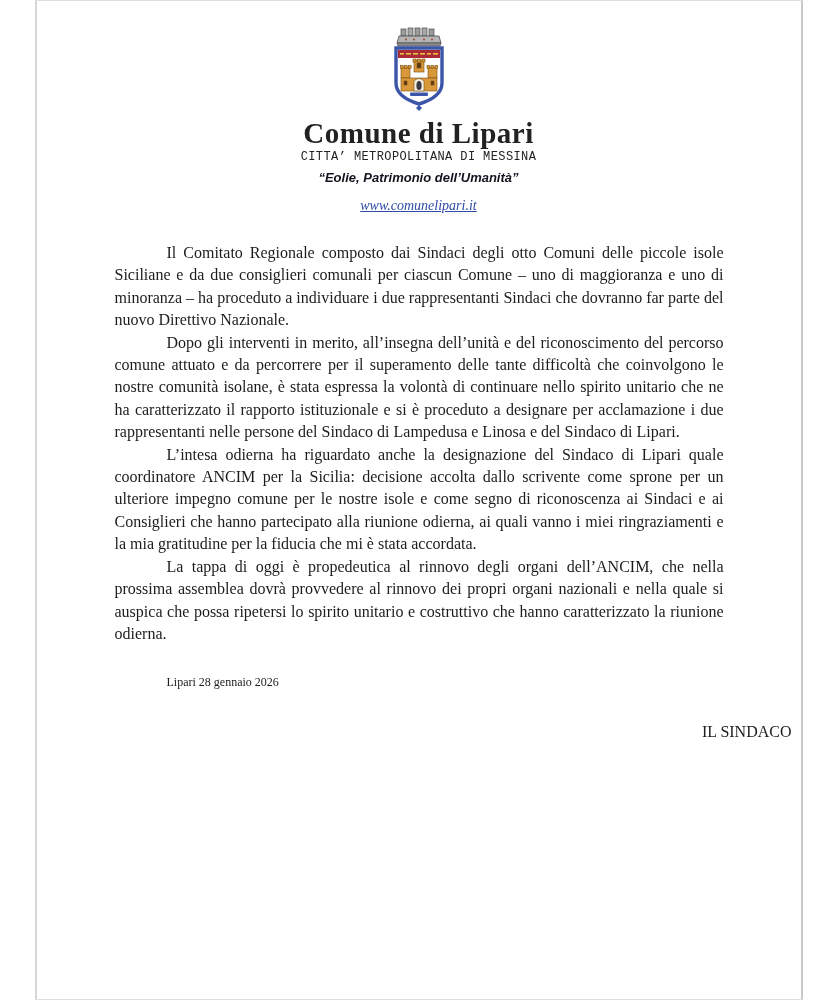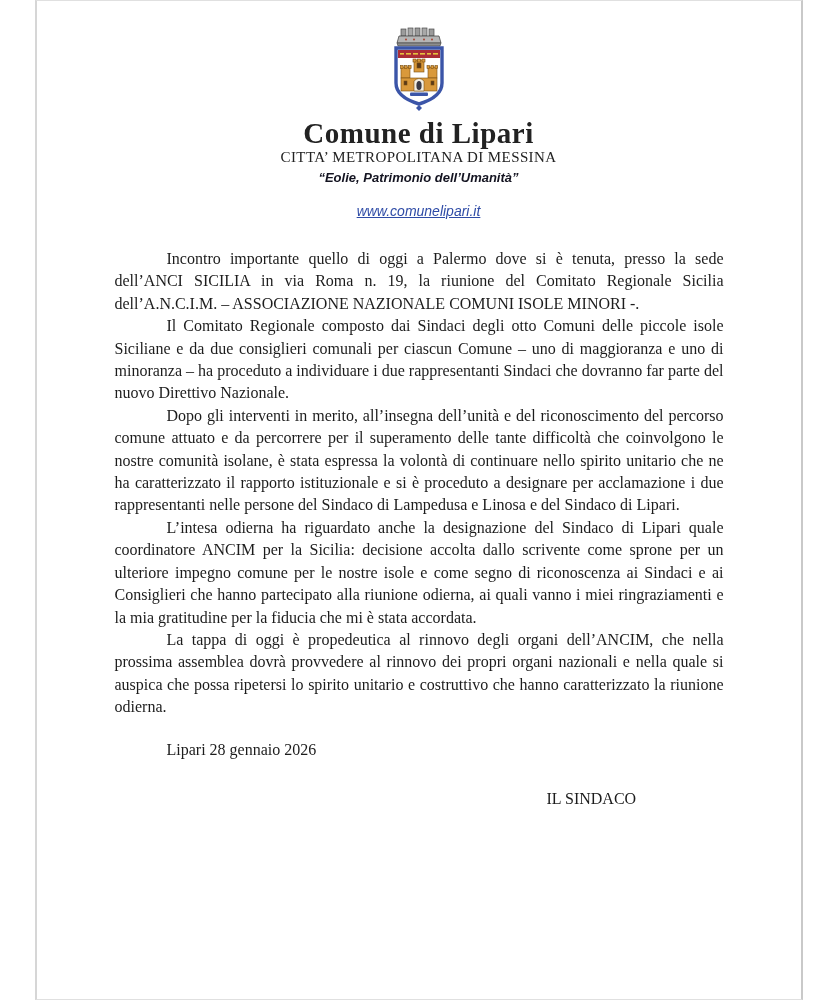--- a/index.html
+++ b/index.html
@@ -33,43 +33,44 @@
     width: 64px;
     height: 84px;
   }
   .comune-title {
     font-size: 29px;
     line-height: 32px;
     color: #222222;
     letter-spacing: 0.5px;
   }
   .comune-subtitle {
-    font-size: 15px;
+    font-size: 12px;
     line-height: 17px;
     color: #222222;
     letter-spacing: 0.4px;
+    font-family: Liberation Mono, monospace;
   }
   .comune-motto {
     font-family: "Liberation Sans", sans-serif;
     font-weight: bold;
     font-style: italic;
     font-size: 13px;
     line-height: 19px;
     margin-top: 2px;
     color: #141421;
   }
   .comune-website {
     display: inline-block;
-    font-family: Liberation Sans, sans-serif;
+    font-family: Liberation Serif, serif;
     font-style: italic;
     font-size: 14px;
     line-height: 17px;
     color: #2e4ba6;
     text-decoration: underline;
-    margin-top: 16px;
+    margin-top: 10px;
   }
   
   .doc-body {
     padding: 0 77px 0 78px;
   }
   .subject {
     margin-top: 33px;
     font-weight: bold;
     font-size: 15.5px;
     line-height: 21.5px;
@@ -79,30 +80,30 @@
   }
   .paragraphs { margin-top: 28px; }
   .paragraphs p {
     font-size: 16px;
     line-height: 22.4px;
     text-align: justify;
     text-indent: 52px;
     color: #1c1c1c;
   }
   .date-line {
-    margin-top: 20px;
+    margin-top: 26px;
     padding-left: 52px;
-    font-size: 16px;
+    font-size: 12px;
     line-height: 22.4px;
   }
   .signature {
     margin-top: 27px;
     margin-left: 432px;
     width: 245px;
-    text-align: left;
+    text-align: right;
     font-size: 16px;
     line-height: 22.4px;
   }
 </style>
 </head>
 <body>
 
 <div class="page">
 
   <header class="letterhead">
@@ -170,21 +171,20 @@
     <h1 class="comune-title">Comune di Lipari</h1>
     <div class="comune-subtitle">CITTA’ METROPOLITANA DI MESSINA</div>
     <div class="comune-motto">“Eolie, Patrimonio dell’Umanità”</div>
     <a class="comune-website" href="#">www.comunelipari.it</a>
   </header>
 
   <main class="doc-body">
 
 
     <div class="paragraphs">
-      <p>Incontro importante quello di oggi a Palermo dove si è tenuta, presso la sede dell’ANCI SICILIA in via Roma n. 19, la riunione del Comitato Regionale Sicilia dell’A.N.C.I.M. – ASSOCIAZIONE NAZIONALE COMUNI ISOLE MINORI -.</p>
       <p>Il Comitato Regionale composto dai Sindaci degli otto Comuni delle piccole isole Siciliane e da due consiglieri comunali per ciascun Comune – uno di maggioranza e uno di minoranza – ha proceduto a individuare i due rappresentanti Sindaci che dovranno far parte del nuovo Direttivo Nazionale.</p>
       <p>Dopo gli interventi in merito, all’insegna dell’unità e del riconoscimento del percorso comune attuato e da percorrere per il superamento delle tante difficoltà che coinvolgono le nostre comunità isolane, è stata espressa la volontà di continuare nello spirito unitario che ne ha caratterizzato il rapporto istituzionale e si è proceduto a designare per acclamazione i due rappresentanti nelle persone del Sindaco di Lampedusa e Linosa e del Sindaco di Lipari.</p>
       <p>L’intesa odierna ha riguardato anche la designazione del Sindaco di Lipari quale coordinatore ANCIM per la Sicilia: decisione accolta dallo scrivente come sprone per un ulteriore impegno comune per le nostre isole e come segno di riconoscenza ai Sindaci e ai Consiglieri che hanno partecipato alla riunione odierna, ai quali vanno i miei ringraziamenti e la mia gratitudine per la fiducia che mi è stata accordata.</p>
       <p>La tappa di oggi è propedeutica al rinnovo degli organi dell’ANCIM, che nella prossima assemblea dovrà provvedere al rinnovo dei propri organi nazionali e nella quale si auspica che possa ripetersi lo spirito unitario e costruttivo che hanno caratterizzato la riunione odierna.</p>
     </div>
 
     <div class="date-line">Lipari 28 gennaio 2026</div>
 
     <div class="signature">
       <div>IL SINDACO</div>

